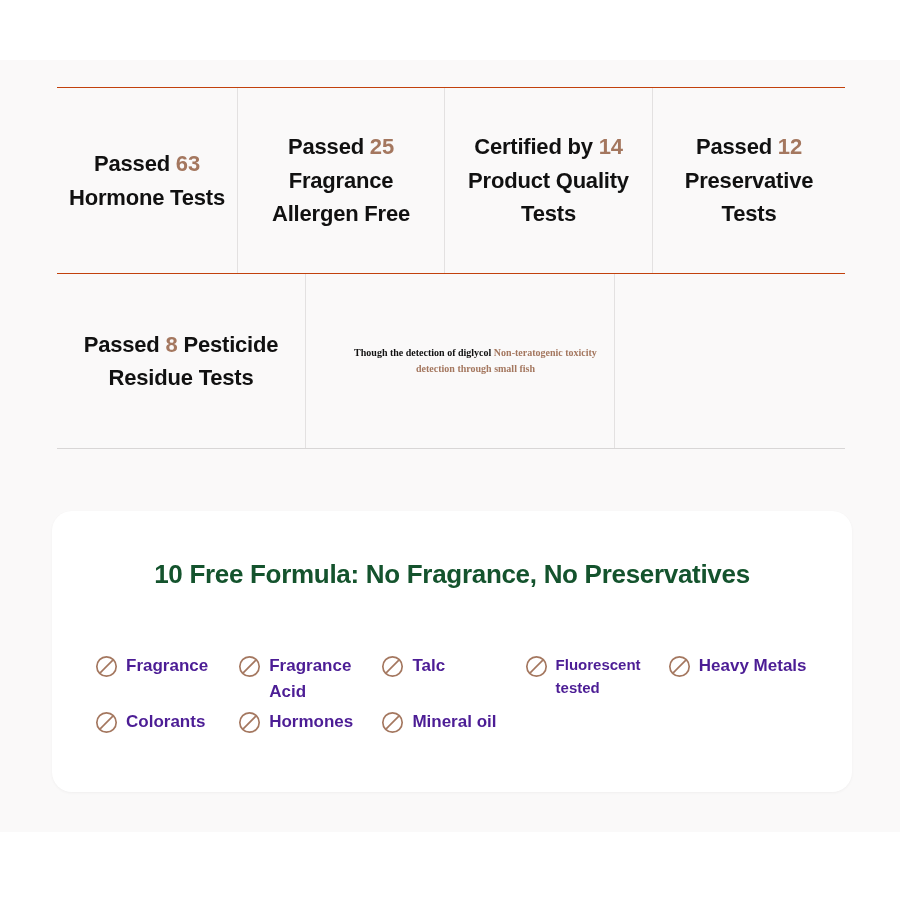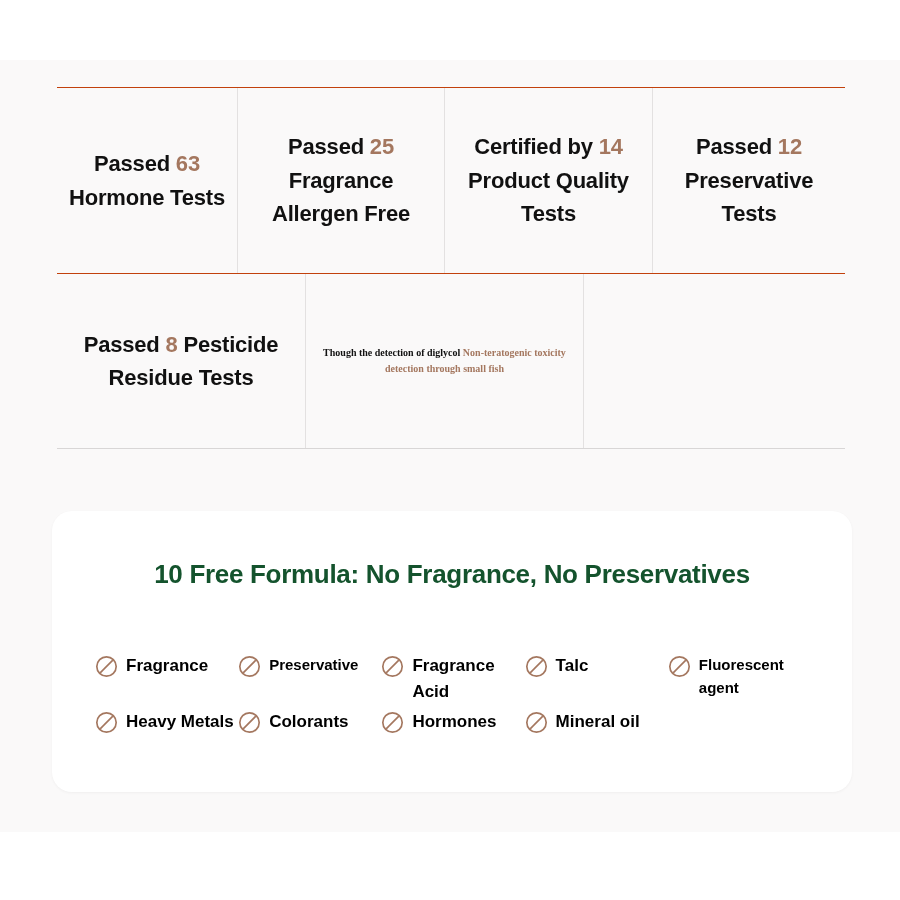--- a/index.html
+++ b/index.html
@@ -26,21 +26,21 @@
   .spec-grid {
     position: absolute;
     left: 57px; top: 87px;
     width: 788px;
   }
   .spec-row {
     display: flex;
     width: 100%;
     border-top: 1px solid #c2410c;
   }
-  .spec-row.last { border-bottom: 1px solid #d8d6d6; }
+  .spec-row.last { border-bottom: 1px solid #d8d6d6; gap: 31px; }
   .spec-cell {
     display: flex;
     align-items: center;
     justify-content: center;
     text-align: center;
     padding: 14px 10px;
     border-right: 1px solid #e3e1e1;
     background: #faf9f9;
   }
 
@@ -107,21 +107,21 @@
   }
   .chip-icon {
     flex: 0 0 auto;
     width: 25px; height: 25px;
     margin-top: 1px;
   }
   .chip-icon svg { display: block; }
   .chip-label {
     font-size: 17px;
     font-weight: 700;
-    color: #000000;
+    color: #4c1d95;
     line-height: 1.55;
   }
   .chip-label.sm { font-size: 15px; }
 </style>
 </head>
 <body>
 
 <div id="page">
 
   <div class="band"></div>
@@ -166,48 +166,39 @@
           </span>
           <span class="chip-label">Fragrance</span>
         </div>
         <div class="chip">
           <span class="chip-icon">
             <svg width="25" height="25" viewBox="0 0 24 24">
               <circle cx="12" cy="12" r="9.3" fill="none" stroke="#a4775f" stroke-width="1.6"></circle>
               <line x1="18.1" y1="5.9" x2="5.9" y2="18.1" stroke="#a4775f" stroke-width="1.6"></line>
             </svg>
           </span>
-          <span class="chip-label sm">Preservative</span>
-        </div>
-        <div class="chip">
-          <span class="chip-icon">
-            <svg width="25" height="25" viewBox="0 0 24 24">
-              <circle cx="12" cy="12" r="9.3" fill="none" stroke="#a4775f" stroke-width="1.6"></circle>
-              <line x1="18.1" y1="5.9" x2="5.9" y2="18.1" stroke="#a4775f" stroke-width="1.6"></line>
-            </svg>
-          </span>
           <span class="chip-label">Fragrance Acid</span>
         </div>
         <div class="chip">
           <span class="chip-icon">
             <svg width="25" height="25" viewBox="0 0 24 24">
               <circle cx="12" cy="12" r="9.3" fill="none" stroke="#a4775f" stroke-width="1.6"></circle>
               <line x1="18.1" y1="5.9" x2="5.9" y2="18.1" stroke="#a4775f" stroke-width="1.6"></line>
             </svg>
           </span>
           <span class="chip-label">Talc</span>
         </div>
         <div class="chip">
           <span class="chip-icon">
             <svg width="25" height="25" viewBox="0 0 24 24">
               <circle cx="12" cy="12" r="9.3" fill="none" stroke="#a4775f" stroke-width="1.6"></circle>
               <line x1="18.1" y1="5.9" x2="5.9" y2="18.1" stroke="#a4775f" stroke-width="1.6"></line>
             </svg>
           </span>
-          <span class="chip-label sm">Fluorescent agent</span>
+          <span class="chip-label sm">Fluorescent tested</span>
         </div>
         <div class="chip">
           <span class="chip-icon">
             <svg width="25" height="25" viewBox="0 0 24 24">
               <circle cx="12" cy="12" r="9.3" fill="none" stroke="#a4775f" stroke-width="1.6"></circle>
               <line x1="18.1" y1="5.9" x2="5.9" y2="18.1" stroke="#a4775f" stroke-width="1.6"></line>
             </svg>
           </span>
           <span class="chip-label">Heavy Metals</span>
         </div>

